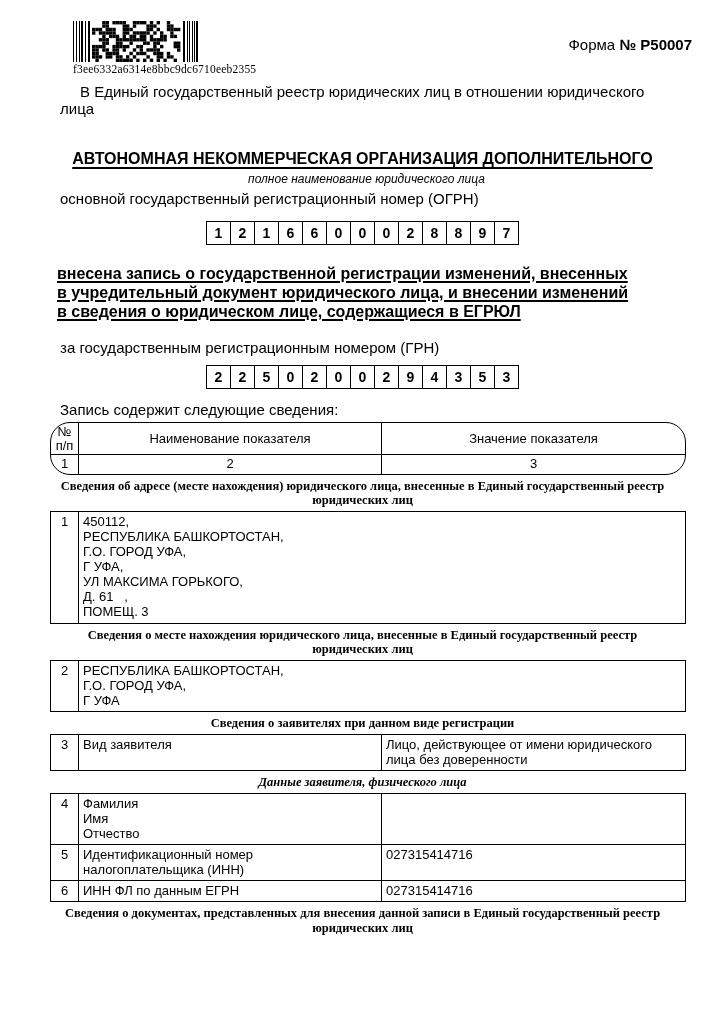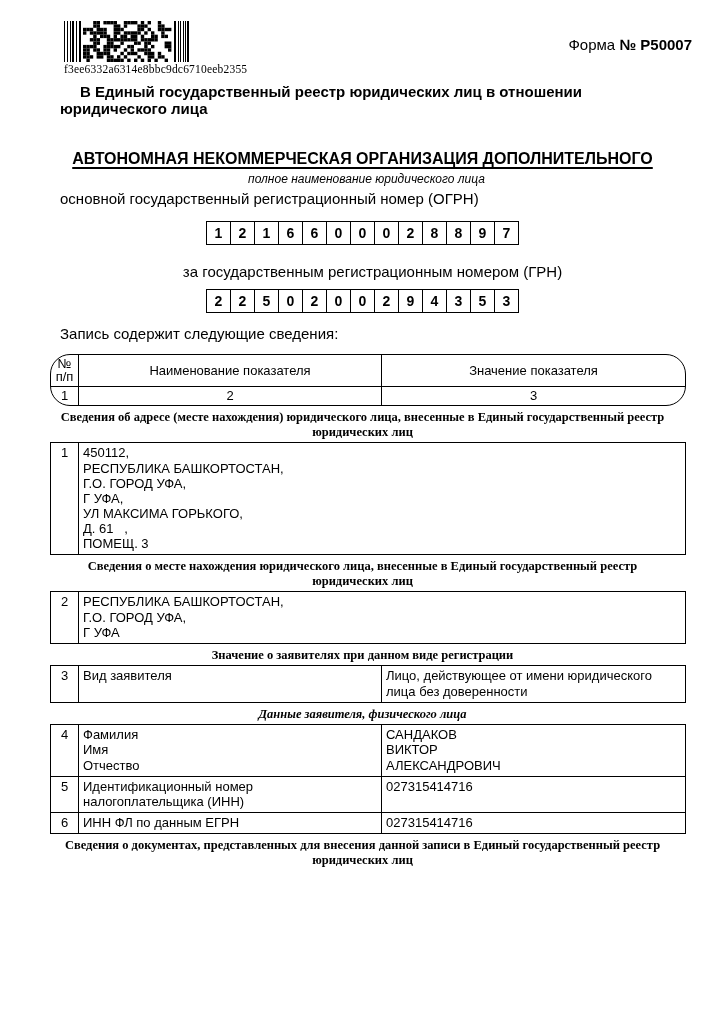--- a/index.html
+++ b/index.html
@@ -1,53 +1,53 @@
 <!DOCTYPE html>
 <html><head>
 <meta charset="utf-8">
 <style>
   html,body{margin:0;padding:0;background:#888;}
   .page{position:relative;width:725px;height:1024px;margin:0 auto;background:#ffffff;color:#000;
         font-family:"Liberation Sans",sans-serif;overflow:hidden;}
   
   .hdr{position:relative;height:76px;}
-  .barcode{position:absolute;left:64px;top:21px;}
+  .barcode{position:absolute;left:73px;top:21px;}
   .barcode svg{display:block;}
   .barcode-caption{font-family:"Liberation Serif",serif;font-size:11.5px;margin-top:1px;letter-spacing:.2px;}
   .form-label{position:absolute;right:33px;top:36px;font-size:15px;}
   .form-label .b{font-weight:bold;}
   
   .doc-title{text-align:center;font-weight:bold;font-size:16.5px;line-height:1.12;margin-top:2px;}
-  .intro{margin:7px 45px 0 60px;font-size:15px;line-height:1.16;text-indent:20px;font-weight:bold;}
+  .intro{margin:7px 45px 0 60px;font-size:15px;line-height:1.16;text-indent:20px;}
   
   .org-name{margin-top:31px;text-align:center;font-weight:bold;font-size:16px;line-height:1.3;}
   .org-name div{text-decoration:underline;text-underline-offset:3px;text-decoration-thickness:1.5px;}
   .org-caption{text-align:center;font-style:italic;font-size:12px;margin-top:2px;padding-left:8px;}
   .ogrn-label{margin:4px 40px 0 60px;font-size:15px;}
   
   .digits-row{display:flex;justify-content:center;margin-top:14px;}
   .digit-cell{width:23px;height:22px;border:1px solid #000;margin-left:-1px;display:flex;align-items:center;
               justify-content:center;font-weight:bold;font-size:14px;}
   .digits-row .digit-cell:first-child{margin-left:0;}
   
   .statement{margin:19px 40px 0 57px;font-size:16px;font-weight:bold;line-height:1.2;}
   .statement div{text-decoration:underline;text-underline-offset:2px;text-decoration-thickness:1.5px;}
   
   .date-row{display:flex;margin:15px 0 0 82px;font-size:15px;align-items:flex-start;}
   .date-field{text-align:center;margin-right:13px;}
   .date-value{padding:0 6px 3px;border-bottom:1px solid #000;}
   .w-day{min-width:52px;}.w-month{min-width:104px;}.w-year{min-width:58px;}
   .date-caption{font-size:12px;margin-top:2px;}
   .date-suffix{margin-left:3px;}
-  .grn-label{margin:18px 40px 0 60px;font-size:15px;text-align:center;}
+  .grn-label{margin:18px 40px 0 60px;font-size:15px;}
   .grn-digits{margin-top:9px;}
   .record-intro{margin:12px 40px 0 60px;font-size:15px;}
   
   .tbox{margin:0 37px 0 50px;width:636px;border:1px solid #000;font-size:13px;line-height:1.16;box-sizing:border-box;}
-  .tbl-head{margin-top:12px;border-radius:20px;}
+  .tbl-head{margin-top:4px;border-radius:20px;}
   .trow{display:grid;grid-template-columns:28px 303px 1fr;}
   .trow + .trow{border-top:1px solid #000;}
   .tc{padding:2px 4px 3px;white-space:pre-line;}
   .tc-num{text-align:center;border-right:1px solid #000;padding:2px 1px;}
   .tc-name{border-right:1px solid #000;}
   .thead .tc{display:flex;align-items:center;justify-content:center;text-align:center;white-space:normal;padding:2px 4px;}
   .thead .tc-num{line-height:1.05;}
   .tnum-row .tc{text-align:center;padding:1px 4px 2px;}
   .band{font-family:"Liberation Serif",serif;font-weight:bold;font-size:12.5px;text-align:center;
         padding:4px 56px 3px;line-height:1.18;}
@@ -265,20 +265,25 @@
       <span class="digit-cell">0</span>
       <span class="digit-cell">0</span>
       <span class="digit-cell">0</span>
       <span class="digit-cell">2</span>
       <span class="digit-cell">8</span>
       <span class="digit-cell">8</span>
       <span class="digit-cell">9</span>
       <span class="digit-cell">7</span>
     </div>
 
+  <div class="statement">
+    <div>внесена запись о государственной регистрации изменений, внесенных</div>
+    <div>в учредительный документ юридического лица, и внесении изменений</div>
+    <div>в сведения о юридическом лице, содержащиеся в ЕГРЮЛ</div>
+  </div>
 
 
   <div class="grn-label">за государственным регистрационным номером (ГРН)</div>
   <div class="digits-row grn-digits">
       <span class="digit-cell">2</span>
       <span class="digit-cell">2</span>
       <span class="digit-cell">5</span>
       <span class="digit-cell">0</span>
       <span class="digit-cell">2</span>
       <span class="digit-cell">0</span>
@@ -325,41 +330,38 @@
 
   <div class="tbox">
     <div class="trow">
       <div class="tc tc-num">2</div>
       <div class="tc">РЕСПУБЛИКА БАШКОРТОСТАН,
 Г.О. ГОРОД УФА,
 Г УФА</div>
     </div>
   </div>
 
-  <div class="band">Значение о заявителях при данном виде регистрации</div>
+  <div class="band">Сведения о заявителях при данном виде регистрации</div>
 
   <div class="tbox">
     <div class="trow">
       <div class="tc tc-num">3</div>
       <div class="tc tc-name">Вид заявителя</div>
       <div class="tc">Лицо, действующее от имени юридического лица без доверенности</div>
     </div>
   </div>
 
   <div class="band italic">Данные заявителя, физического лица</div>
 
   <div class="tbox">
     <div class="trow">
       <div class="tc tc-num">4</div>
       <div class="tc tc-name">Фамилия
 Имя
 Отчество</div>
-      <div class="tc">САНДАКОВ
-ВИКТОР
-АЛЕКСАНДРОВИЧ</div>
     </div>
     <div class="trow">
       <div class="tc tc-num">5</div>
       <div class="tc tc-name">Идентификационный номер налогоплательщика (ИНН)</div>
       <div class="tc">027315414716</div>
     </div>
     <div class="trow">
       <div class="tc tc-num">6</div>
       <div class="tc tc-name">ИНН ФЛ по данным ЕГРН</div>
       <div class="tc">027315414716</div>

